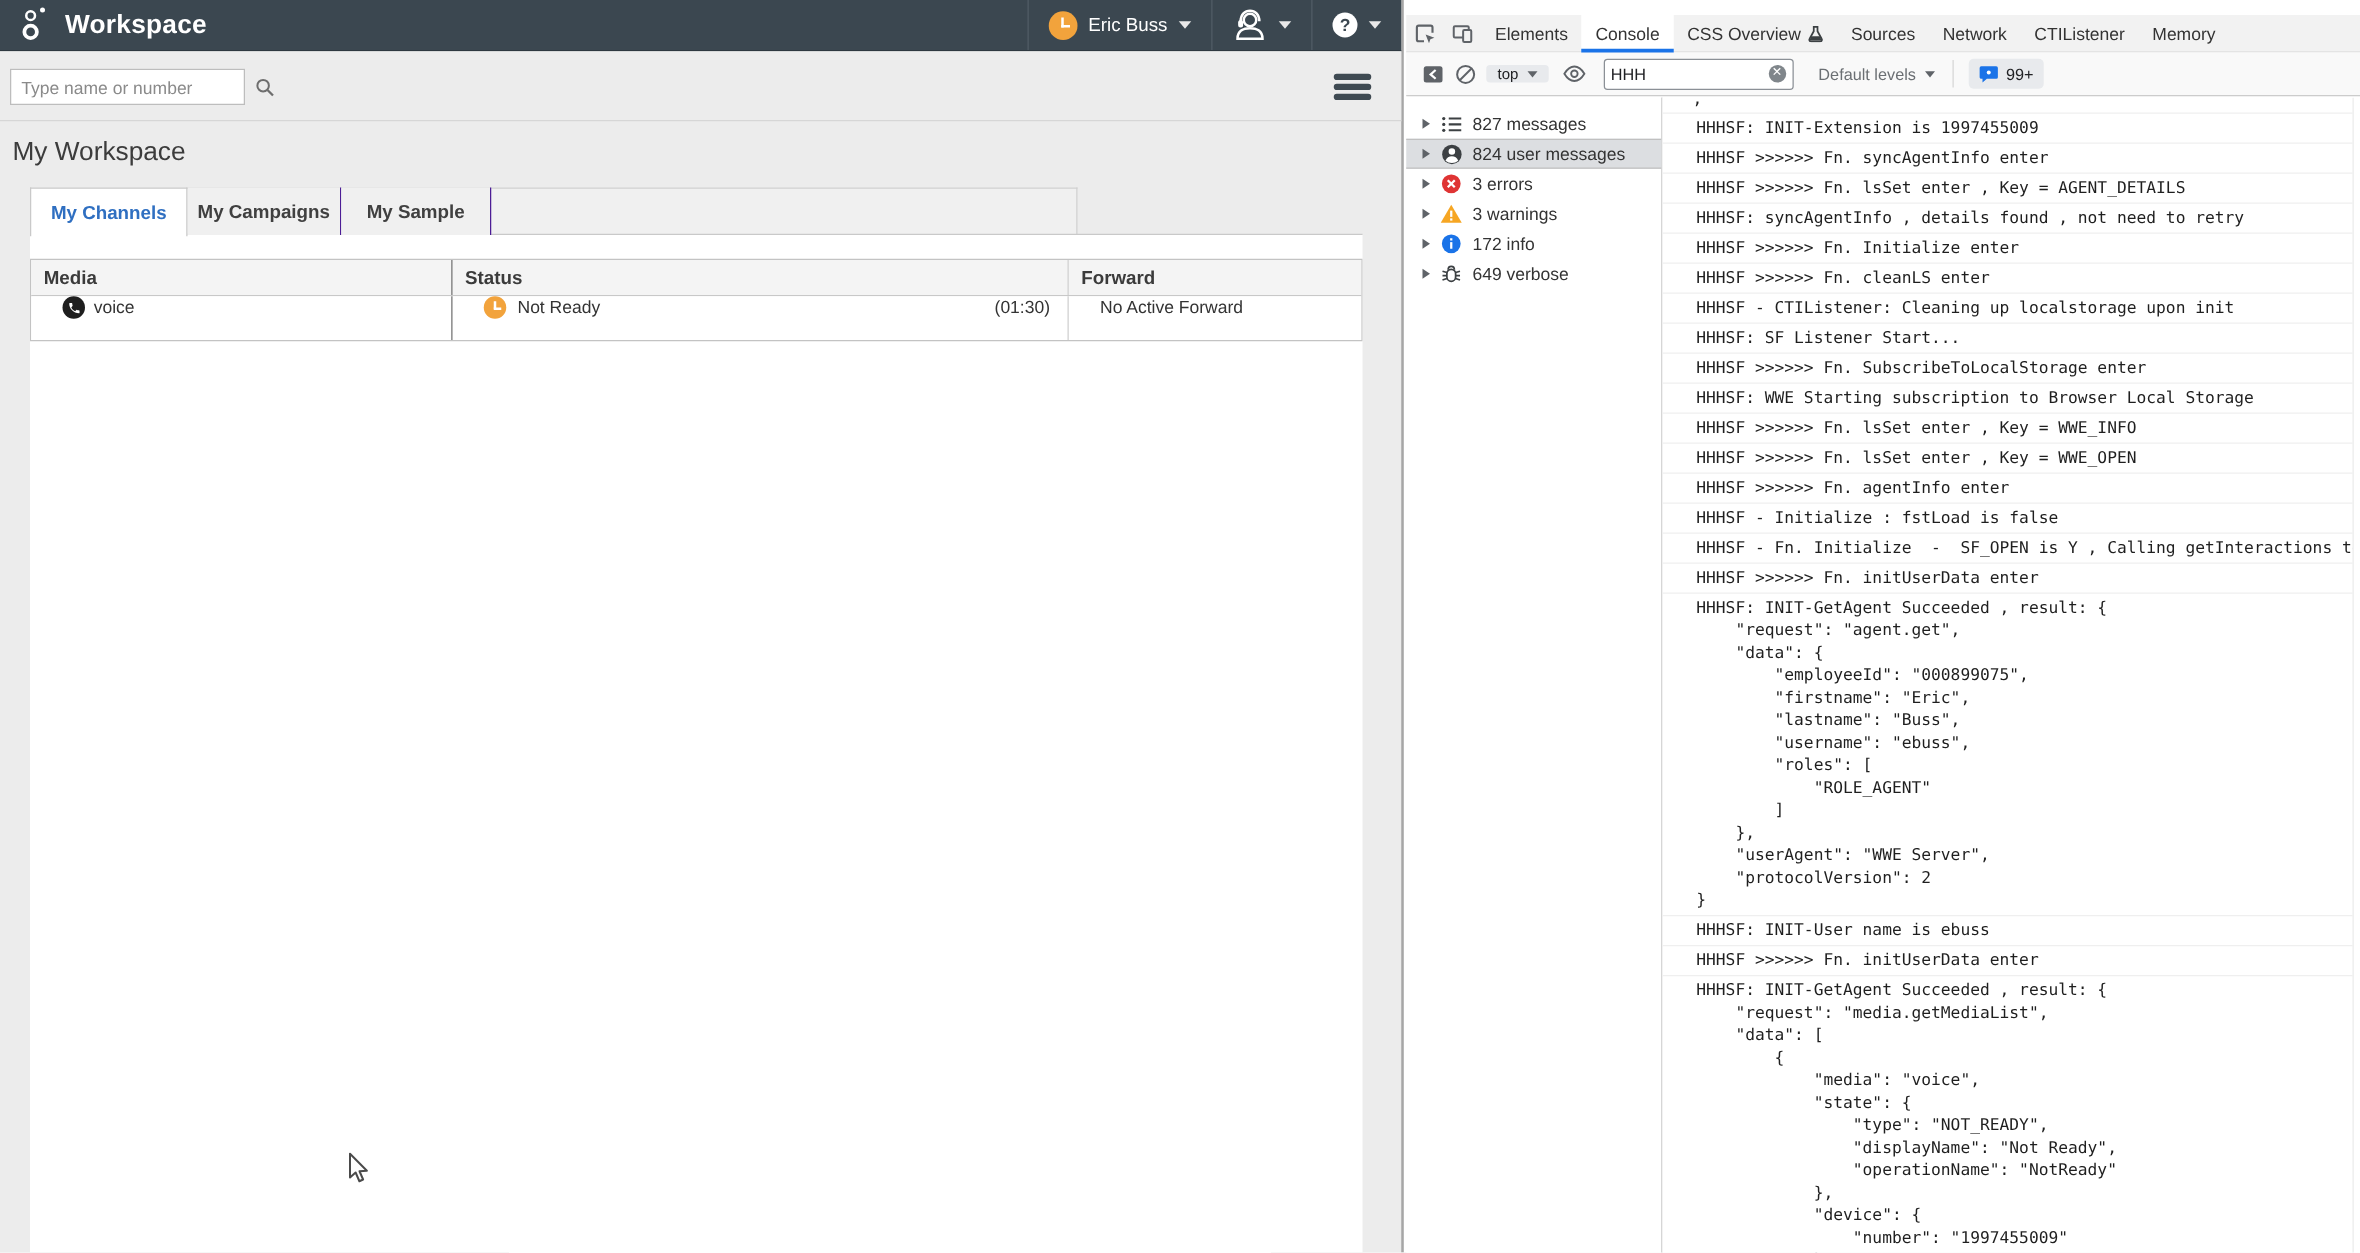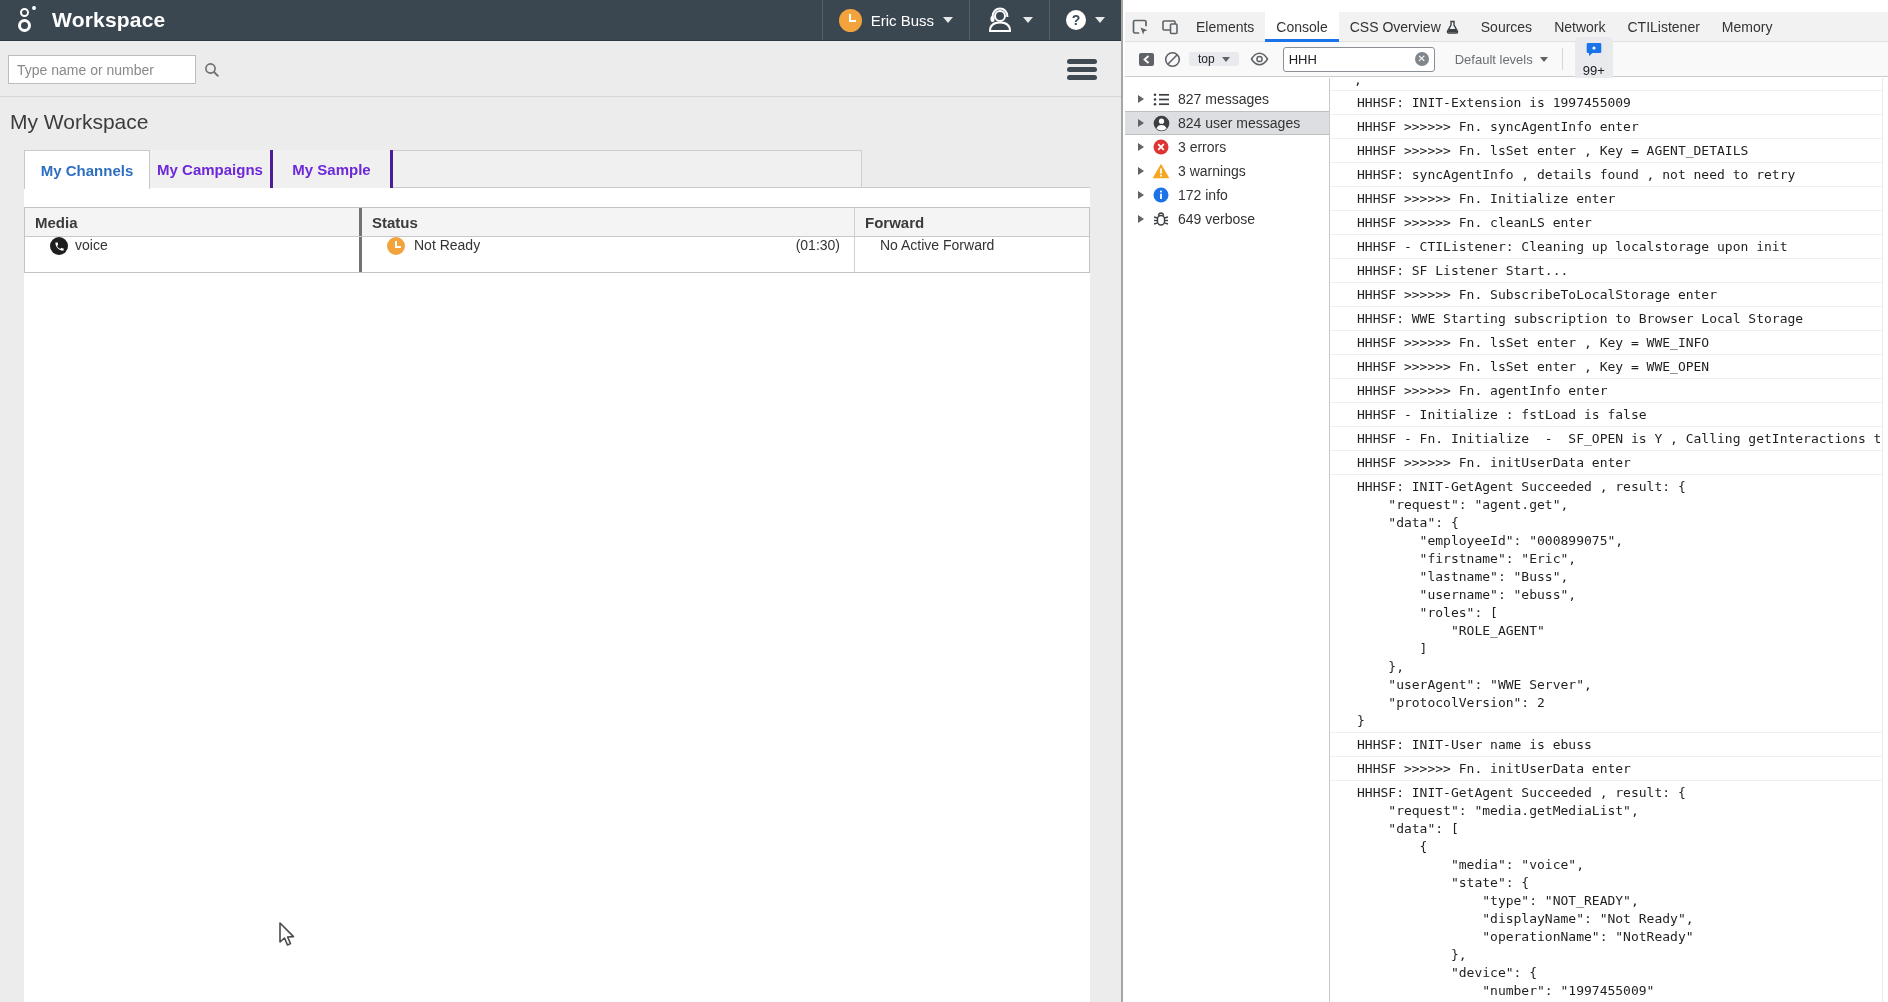--- a/index.html
+++ b/index.html
@@ -31,31 +31,31 @@
   .search-box input { flex:1; border:none; outline:none; padding:0 6px 0 8px; font-size:14px; color:#333; font-family:"Liberation Sans",sans-serif; background:transparent; }
   .search-box input::placeholder { color:#8a8a8a; }
   .menu-btn { position:absolute; right:24px; top:13px; width:30px; height:30px; display:flex; flex-direction:column; justify-content:center; gap:3px; }
   .menu-btn i { display:block; height:5px; background:#3f4a52; border-radius:2.5px; }
 
   .page-title { position:absolute; left:10px; top:110px; font-size:21px; color:#3c3c3c; }
 
   .tabstrip { position:absolute; left:24px; top:150px; width:1066px; height:38px; }
   .strip-bg { position:absolute; left:0; top:0; width:838px; height:38px; background:#f0f0f0; border:1px solid #cfcfcf; border-bottom:none; }
   .strip-bottom { position:absolute; left:0; bottom:0; width:1066px; height:1px; background:#c9c9c9; }
-  .app-tab { position:absolute; top:0; height:38px; display:flex; align-items:center; justify-content:center; font-size:15px; font-weight:bold; color:#6d28d9; background:#f0f0f0; border-right:3px solid #4c1d95; z-index:1; }
+  .app-tab { position:absolute; top:0; height:38px; display:flex; align-items:center; justify-content:center; font-size:15px; font-weight:bold; color:#404040; background:#f0f0f0; border-right:1px solid #4c1d95; z-index:1; }
   .app-tab.active { background:#fff; color:#2f6fc1; border:1px solid #c9c9c9; border-bottom:none; height:39px; z-index:2; }
 
   .content-panel { position:absolute; left:24px; top:188px; width:1066px; height:814px; background:#fff; }
 
   .channels-table { position:absolute; left:24px; top:207px; width:1066px; border:1px solid #c3c3c3; background:#fff; }
   .tbl-head { display:flex; height:29px; background:#f4f4f4; border-bottom:1px solid #c8c8c8; }
   .tbl-head .cell { font-size:15px; font-weight:bold; color:#3b3b3b; display:flex; align-items:center; padding-left:10px; }
   .tbl-row { display:flex; height:35px; background:#fff; }
   .tbl-row .cell { display:flex; padding-left:25px; font-size:14px; color:#333; }
-  .col-media { width:337px; border-right:3px solid #737373; }
+  .col-media { width:337px; border-right:1px solid #737373; }
   .col-status { width:493px; border-right:1px solid #d0d0d0; }
   .col-forward { flex:1; }
   .voice-icon { width:18px; height:18px; border-radius:50%; background:#1e1e1e; margin-right:7px; display:flex; align-items:center; justify-content:center; }
   .clock-icon.small { width:18px; height:18px; margin-right:9px; }
   .clock-icon.small::before { left:8px; top:4px; width:2px; height:6px; }
   .clock-icon.small::after { left:8px; top:8.5px; width:5.5px; height:2px; }
   .timer { margin-left:auto; padding-right:14px; font-size:14px; color:#333; }
 
   .mouse-cursor { position:absolute; left:274px; top:920px; z-index:9; }
 
@@ -70,21 +70,21 @@
 
   .dt-toolbar { height:35px; background:#f9f9f9; border-bottom:1px solid #ccc; display:flex; align-items:center; padding:0 8px; }
   .tb-icon { width:26px; height:26px; display:flex; align-items:center; justify-content:center; flex:none; }
   .top-pill { display:flex; align-items:center; gap:7px; background:#e8eaed; border-radius:3px; padding:0 9px; margin:0 8px 0 4px; font-size:12px; color:#202124; }
   .caret-dn-grey { width:0; height:0; border-left:4.5px solid transparent; border-right:4.5px solid transparent; border-top:5.5px solid #5f6368; }
   .filter-box { width:152px; height:25px; background:#fff; border:1.5px solid #8b9096; border-radius:3px; display:flex; align-items:center; margin:0 10px; padding:0 5px; }
   .filter-box input { flex:1; width:100px; border:none; outline:none; font-size:13px; color:#202124; font-family:"Liberation Sans",sans-serif; background:transparent; }
   .clear-x { width:14px; height:14px; border-radius:50%; background:#80868b; color:#fff; font-size:10px; line-height:14px; text-align:center; flex:none; }
   .levels { display:flex; align-items:center; gap:7px; font-size:13px; color:#6b6f73; margin:0 10px; }
   .tb-sep { width:1px; height:22px; background:#d6d6d6; margin:0 4px; }
-  .issues-btn { display:flex; align-items:center; gap:6px; background:#e8eaed; border-radius:4px; padding:4px 8px; margin-left:8px; font-size:13px; color:#202124;flex-direction:column; }
+  .issues-btn { display:flex; align-items:center; gap:6px; background:#e8eaed; border-radius:4px; padding:4px 8px; margin-left:8px; font-size:13px; color:#202124; }
 
   .dt-body { position:absolute; top:66px; left:0; right:0; bottom:0; display:flex; }
   .console-sidebar { width:205px; flex:none; background:#fff; border-right:1px solid #c9c9c9; padding-top:9px; }
   .sb-item { height:24px; display:flex; align-items:center; padding-left:13px; gap:8px; font-size:14px; color:#333; }
   .sb-item.selected { background:#dcdee1; border-top:1px solid #c0c0c0; border-bottom:1px solid #c0c0c0; }
   .sb-caret { width:0; height:0; border-top:4.5px solid transparent; border-bottom:4.5px solid transparent; border-left:6.5px solid #5f6368; flex:none; }
   .sb-ico { width:18px; height:18px; flex:none; display:flex; align-items:center; justify-content:center; }
 
   .console-log { flex:1; overflow:hidden; background:#fff; font-family:"DejaVu Sans Mono", monospace; font-size:13px; color:#1f1f1f; position:relative; }
   .msg { border-bottom:1px solid #efefef; padding:3px 0 2px 27px; white-space:pre; overflow:hidden; }

